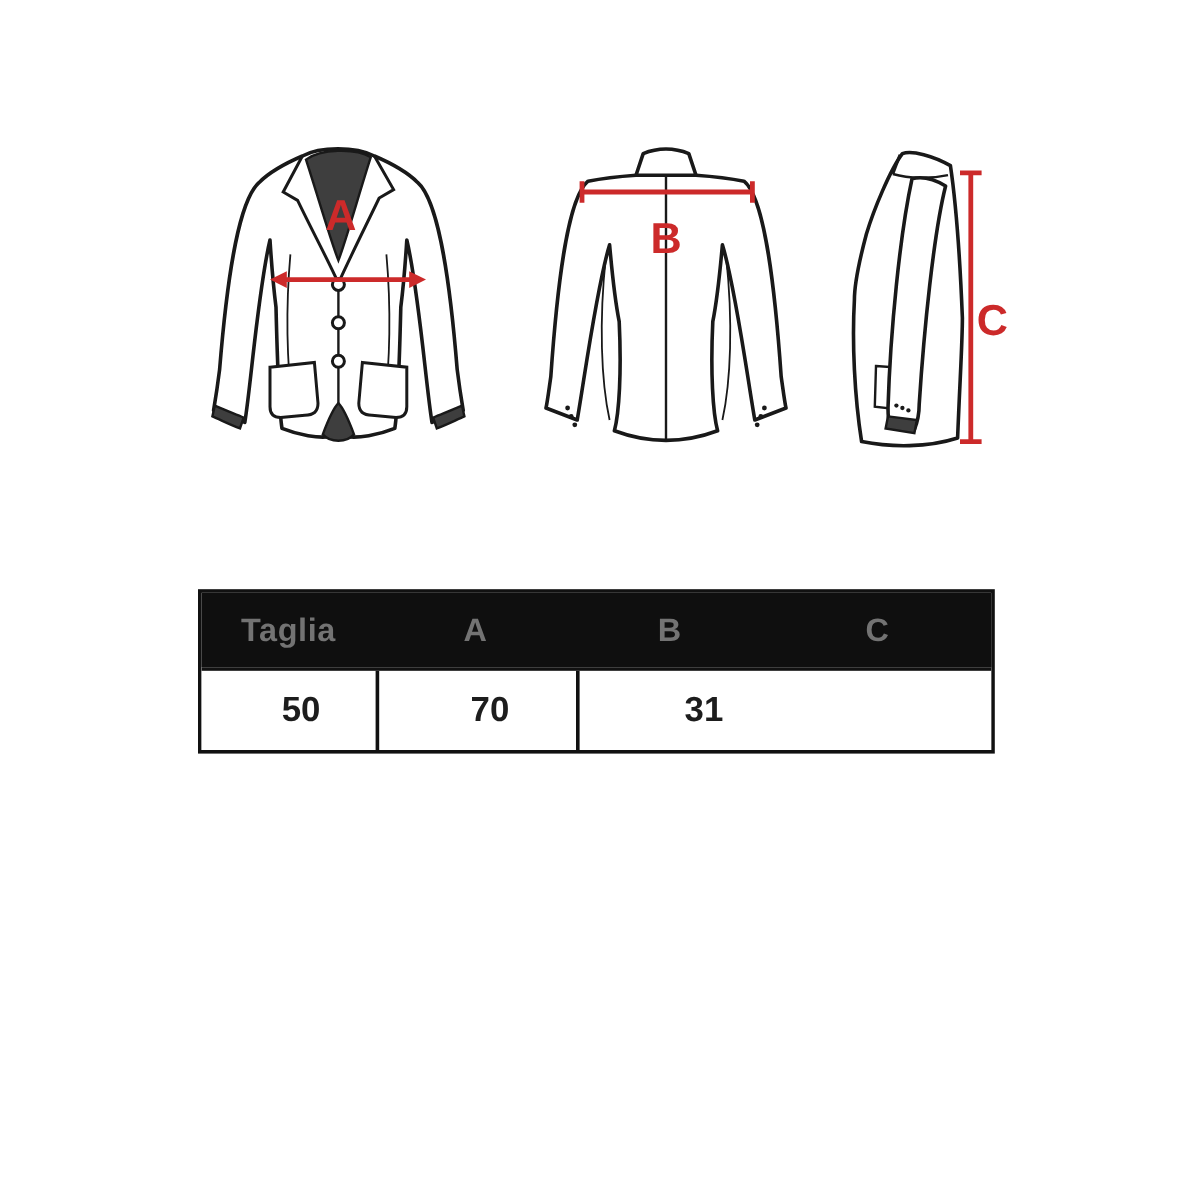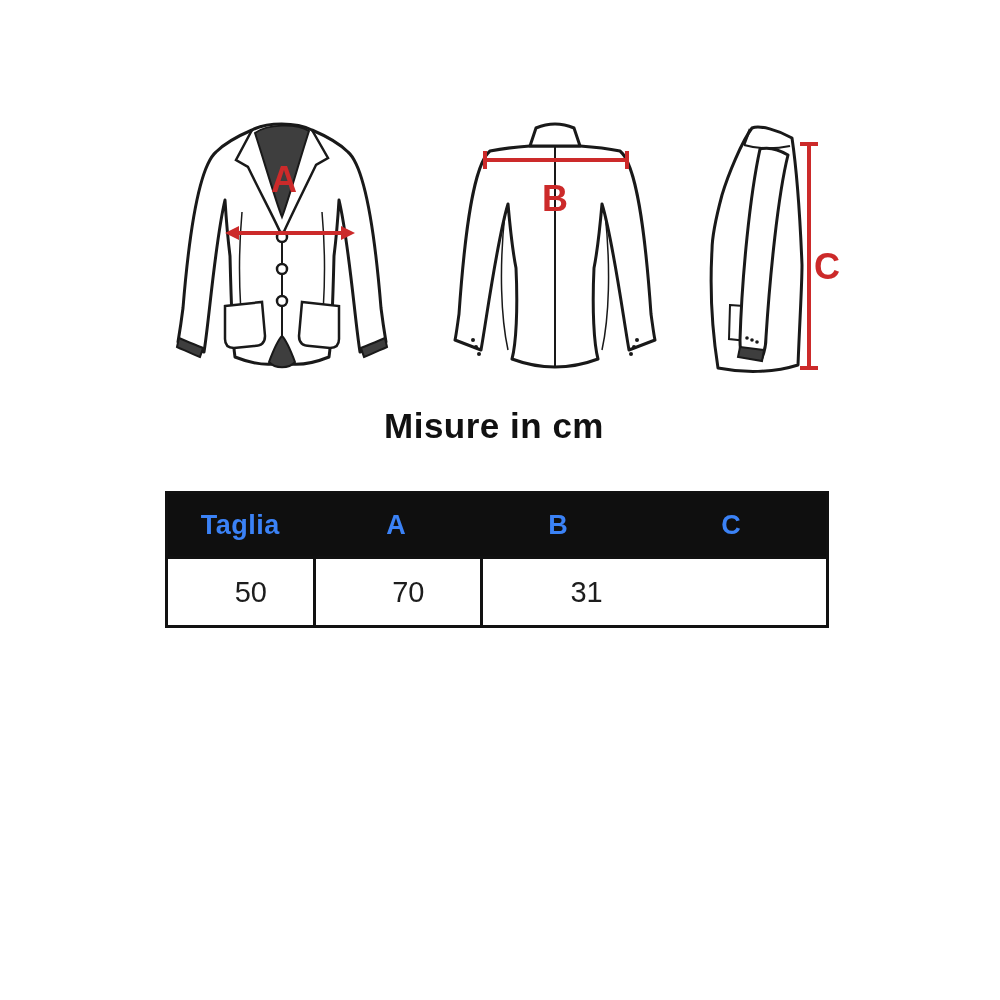--- a/index.html
+++ b/index.html
@@ -19,22 +19,22 @@
     position:absolute; left:165px; top:491px; width:658px;
     border:3px solid #111111; box-sizing:content-box;
   }
   .header-row{display:flex; background:#0f0f0f; height:62px;}
   .data-row{display:flex; background:#ffffff; height:66px; border-top:3px solid #111111;}
   .cell{
     display:flex; align-items:center; justify-content:center;
     box-sizing:border-box;
   }
   .c1{width:22.0%;} .c2{width:25.4%;} .c3{width:23.8%;} .c4{width:28.8%;}
-  .header-row .cell{color:#3b82f6; font-weight:bold; font-size:27px; letter-spacing:0.5px;}
-  .data-row .cell{color:#1d1d1d; font-weight:normal; font-size:29px;padding-left:21px;}
+  .header-row .cell{color:#737373; font-weight:bold; font-size:27px; letter-spacing:0.5px;}
+  .data-row .cell{color:#1d1d1d; font-weight:bold; font-size:29px;padding-left:21px;}
   .data-row .cell + .cell{border-left:3px solid #111111;text-align:center;}
   .red-letter{fill:#cc2a2a; font-family:"Liberation Sans",sans-serif; font-weight:bold; font-size:36px;}
 </style>
 </head>
 <body>
 
 <div class="canvas">
 
   <div class="diagram" style="left:168px; top:112px;">
     <svg width="228" height="262" viewBox="0 0 228 262">
@@ -127,21 +127,20 @@
       <circle cx="54" cy="225" r="1.8" fill="#191919"></circle>
       <circle cx="59" cy="227" r="1.8" fill="#191919"></circle>
 
       <path d="M111,29 L111,253" stroke="#cc2a2a" stroke-width="4"></path>
       <path d="M102,29 L120,29" stroke="#cc2a2a" stroke-width="4"></path>
       <path d="M102,253 L120,253" stroke="#cc2a2a" stroke-width="4"></path>
       <text class="red-letter" x="129" y="164" text-anchor="middle">C</text>
     </svg>
   </div>
 
-  <div class="page-title">Misure in cm</div>
 
   <div class="size-table">
     <div class="header-row">
       <div class="cell c1">Taglia</div>
       <div class="cell c2">A</div>
       <div class="cell c3">B</div>
       <div class="cell c4">C</div>
     </div>
     <div class="data-row">
       <div class="cell c1">50</div>

